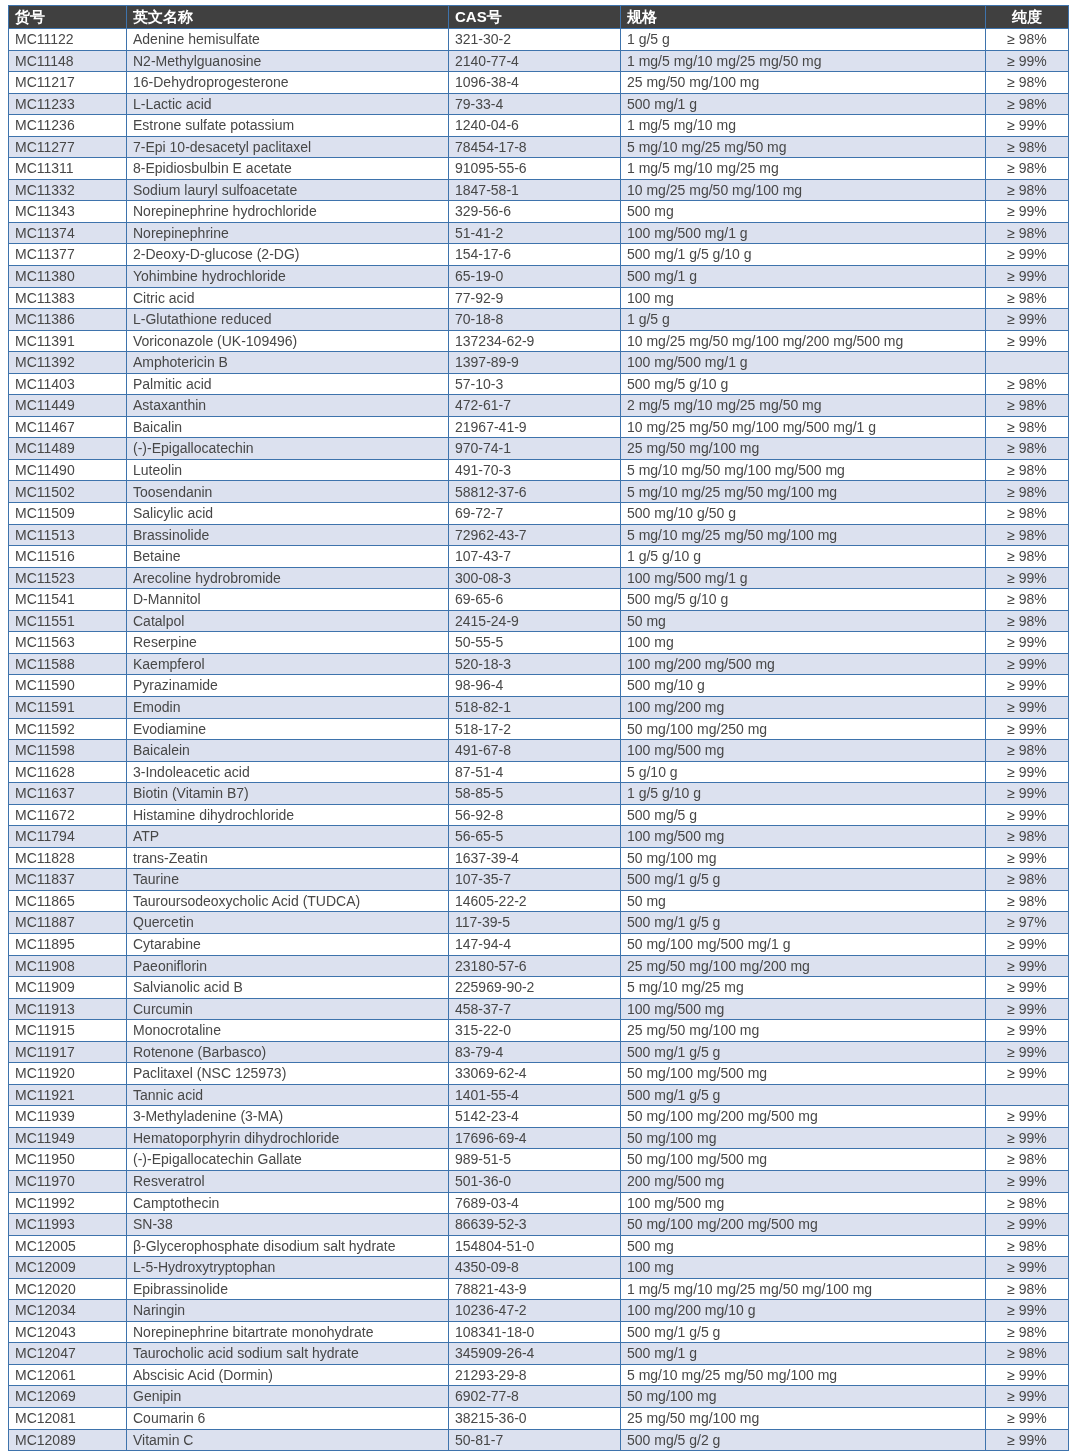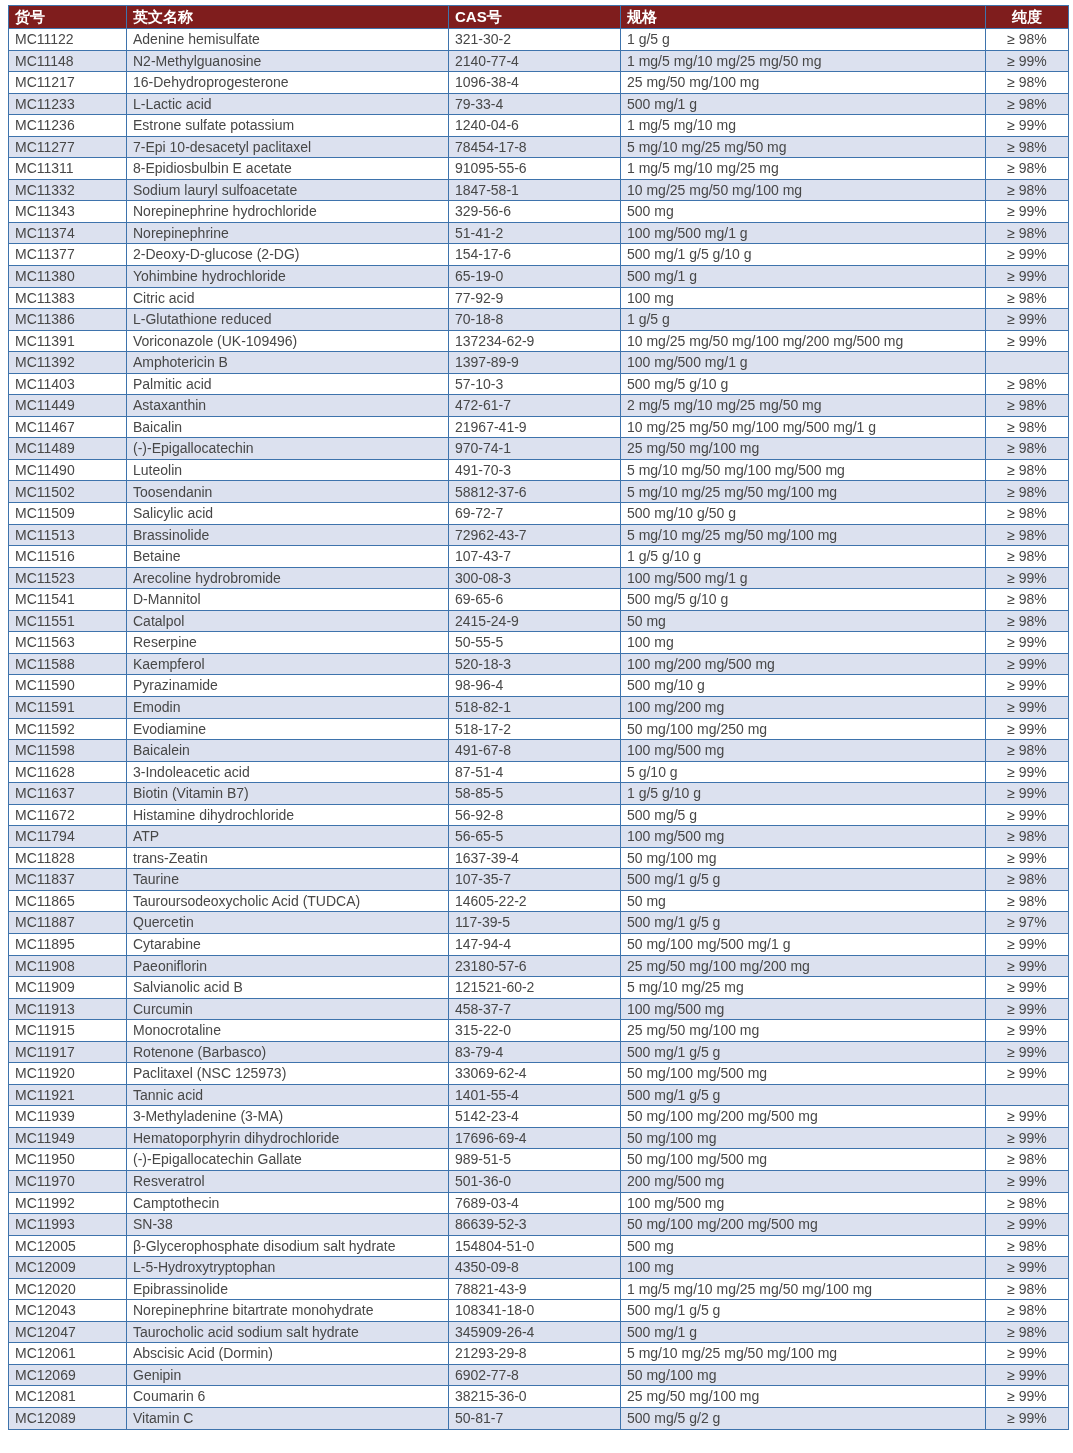--- a/index.html
+++ b/index.html
@@ -2,21 +2,21 @@
 <html><head>
 <meta charset="utf-8">
 <style>
   html,body{margin:0;padding:0;background:#ffffff;}
   body{width:1073px;height:1453px;overflow:hidden;
        font-family:"Liberation Sans","DejaVu Sans",sans-serif;}
   .page{padding:5px 0 0 8px;}
   table.catalog{border-collapse:collapse;table-layout:fixed;width:1060px;
        border:1px solid #3e73ac;}
   table.catalog th{
-       background:#7f1d1d;color:#ffffff;
+       background:#404040;color:#ffffff;
        font-size:15px;font-weight:bold;
        text-align:left;padding:0 0 0 6px;height:22px;
        border:1px solid #3e73ac;overflow:hidden;white-space:nowrap;margin-left:32px;}
   table.catalog td{
        color:#474747;font-size:14px;
        text-align:left;padding:0 0 0 6px;height:20.55px;
        border:1px solid #3e73ac;overflow:hidden;white-space:nowrap;
        background:#ffffff;line-height:20.5px;}
   table.catalog tr.alt td{background:#dce1ef;}
   table.catalog th.c-purity, table.catalog td.c-purity{text-align:center;padding:0;}
@@ -352,21 +352,21 @@
         <tr class="alt">
           <td>MC11908</td>
           <td>Paeoniflorin</td>
           <td>23180-57-6</td>
           <td>25 mg/50 mg/100 mg/200 mg</td>
           <td class="c-purity">≥ 99%</td>
         </tr>
         <tr>
           <td>MC11909</td>
           <td>Salvianolic acid B</td>
-          <td>121521-60-2</td>
+          <td>225969-90-2</td>
           <td>5 mg/10 mg/25 mg</td>
           <td class="c-purity">≥ 99%</td>
         </tr>
         <tr class="alt">
           <td>MC11913</td>
           <td>Curcumin</td>
           <td>458-37-7</td>
           <td>100 mg/500 mg</td>
           <td class="c-purity">≥ 99%</td>
         </tr>
@@ -454,20 +454,27 @@
           <td>100 mg</td>
           <td class="c-purity">≥ 99%</td>
         </tr>
         <tr>
           <td>MC12020</td>
           <td>Epibrassinolide</td>
           <td>78821-43-9</td>
           <td>1 mg/5 mg/10 mg/25 mg/50 mg/100 mg</td>
           <td class="c-purity">≥ 98%</td>
         </tr>
+        <tr class="alt">
+          <td>MC12034</td>
+          <td>Naringin</td>
+          <td>10236-47-2</td>
+          <td>100 mg/200 mg/10 g</td>
+          <td class="c-purity">≥ 99%</td>
+        </tr>
         <tr>
           <td>MC12043</td>
           <td>Norepinephrine bitartrate monohydrate</td>
           <td>108341-18-0</td>
           <td>500 mg/1 g/5 g</td>
           <td class="c-purity">≥ 98%</td>
         </tr>
         <tr class="alt">
           <td>MC12047</td>
           <td>Taurocholic acid sodium salt hydrate</td>

